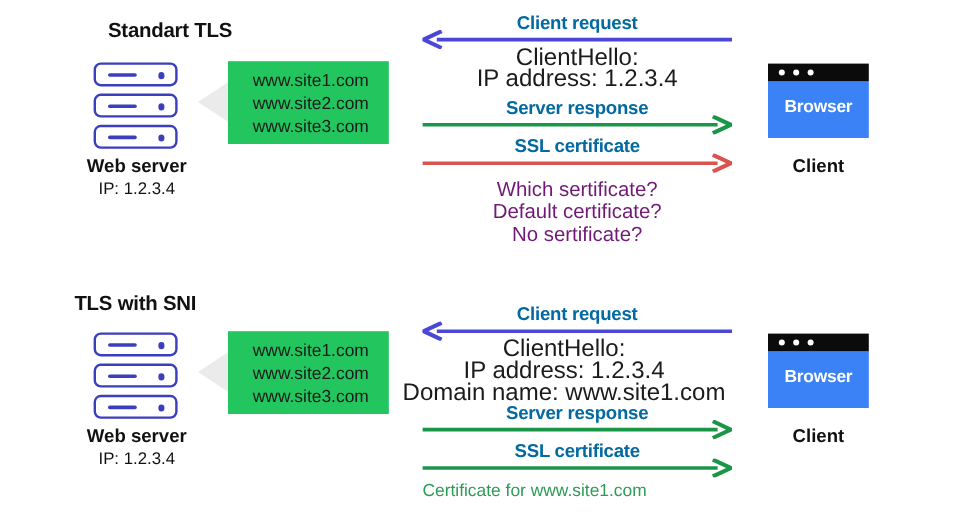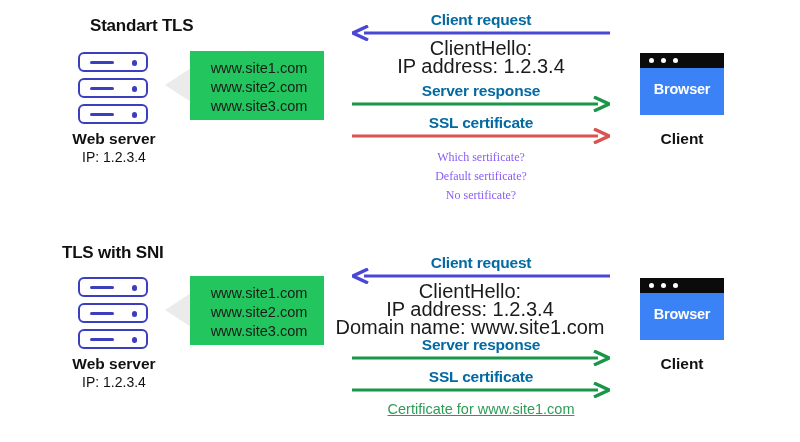--- a/index.html
+++ b/index.html
@@ -161,35 +161,33 @@
   .note {
     position: absolute;
     font-size: 20px;
     line-height: 17.5px;
     color: #1b1b1b;
     text-align: center;
     white-space: nowrap;
   }
   .note-red {
     position: absolute;
-    font-size: 12px;
+    font-size: 17px;
     line-height: 19px;
-    color: #8b5cf6;
-    text-align: center;
-    white-space: nowrap;
-    font-family: Liberation Serif, serif;
+    color: #701a75;
+    text-align: center;
+    white-space: nowrap;
   }
   .note-green {
     position: absolute;
     font-size: 14.5px;
     line-height: 19px;
     color: #2e9b57;
-    text-align: center;
-    white-space: nowrap;
-    text-decoration: underline;
+    text-align: left;
+    white-space: nowrap;
   }
 </style>
 </head>
 <body>
 
 <div class="stage">
 
   <div class="abs section-title" style="left:62px; top:16px;margin-left:28px;">Standart TLS</div>
 
   <div class="abs server-icon" style="left:78px; top:52px;">
@@ -238,21 +236,21 @@
 
   <div class="arrow-label" style="left:352px; top:114px; width:258px;">SSL certificate</div>
   <div class="arrow" style="left:352px; top:128px;">
     <svg width="258" height="16" viewBox="0 0 258 16">
       <line x1="0" y1="8" x2="246" y2="8" stroke="#d9534f" stroke-width="3"></line>
       <polyline points="242,1 257,8 242,15" fill="none" stroke="#d9534f" stroke-width="3.4" stroke-linejoin="miter" stroke-linecap="butt"></polyline>
     </svg>
   </div>
 
   <div class="note-red" style="left:352px; top:148px; width:258px;">Which sertificate?</div>
-  <div class="note-red" style="left:352px; top:167px; width:258px;">Default sertificate?</div>
+  <div class="note-red" style="left:352px; top:167px; width:258px;">Default certificate?</div>
   <div class="note-red" style="left:352px; top:186px; width:258px;">No sertificate?</div>
 
   <div class="browser-icon" style="left:640px; top:53px;">
     <div class="browser-chrome">
       <span class="dot" style="left:9px;"></span>
       <span class="dot" style="left:21px;"></span>
       <span class="dot" style="left:33px;"></span>
     </div>
     <div class="browser-body">
       <div class="browser-text">Browser</div>

